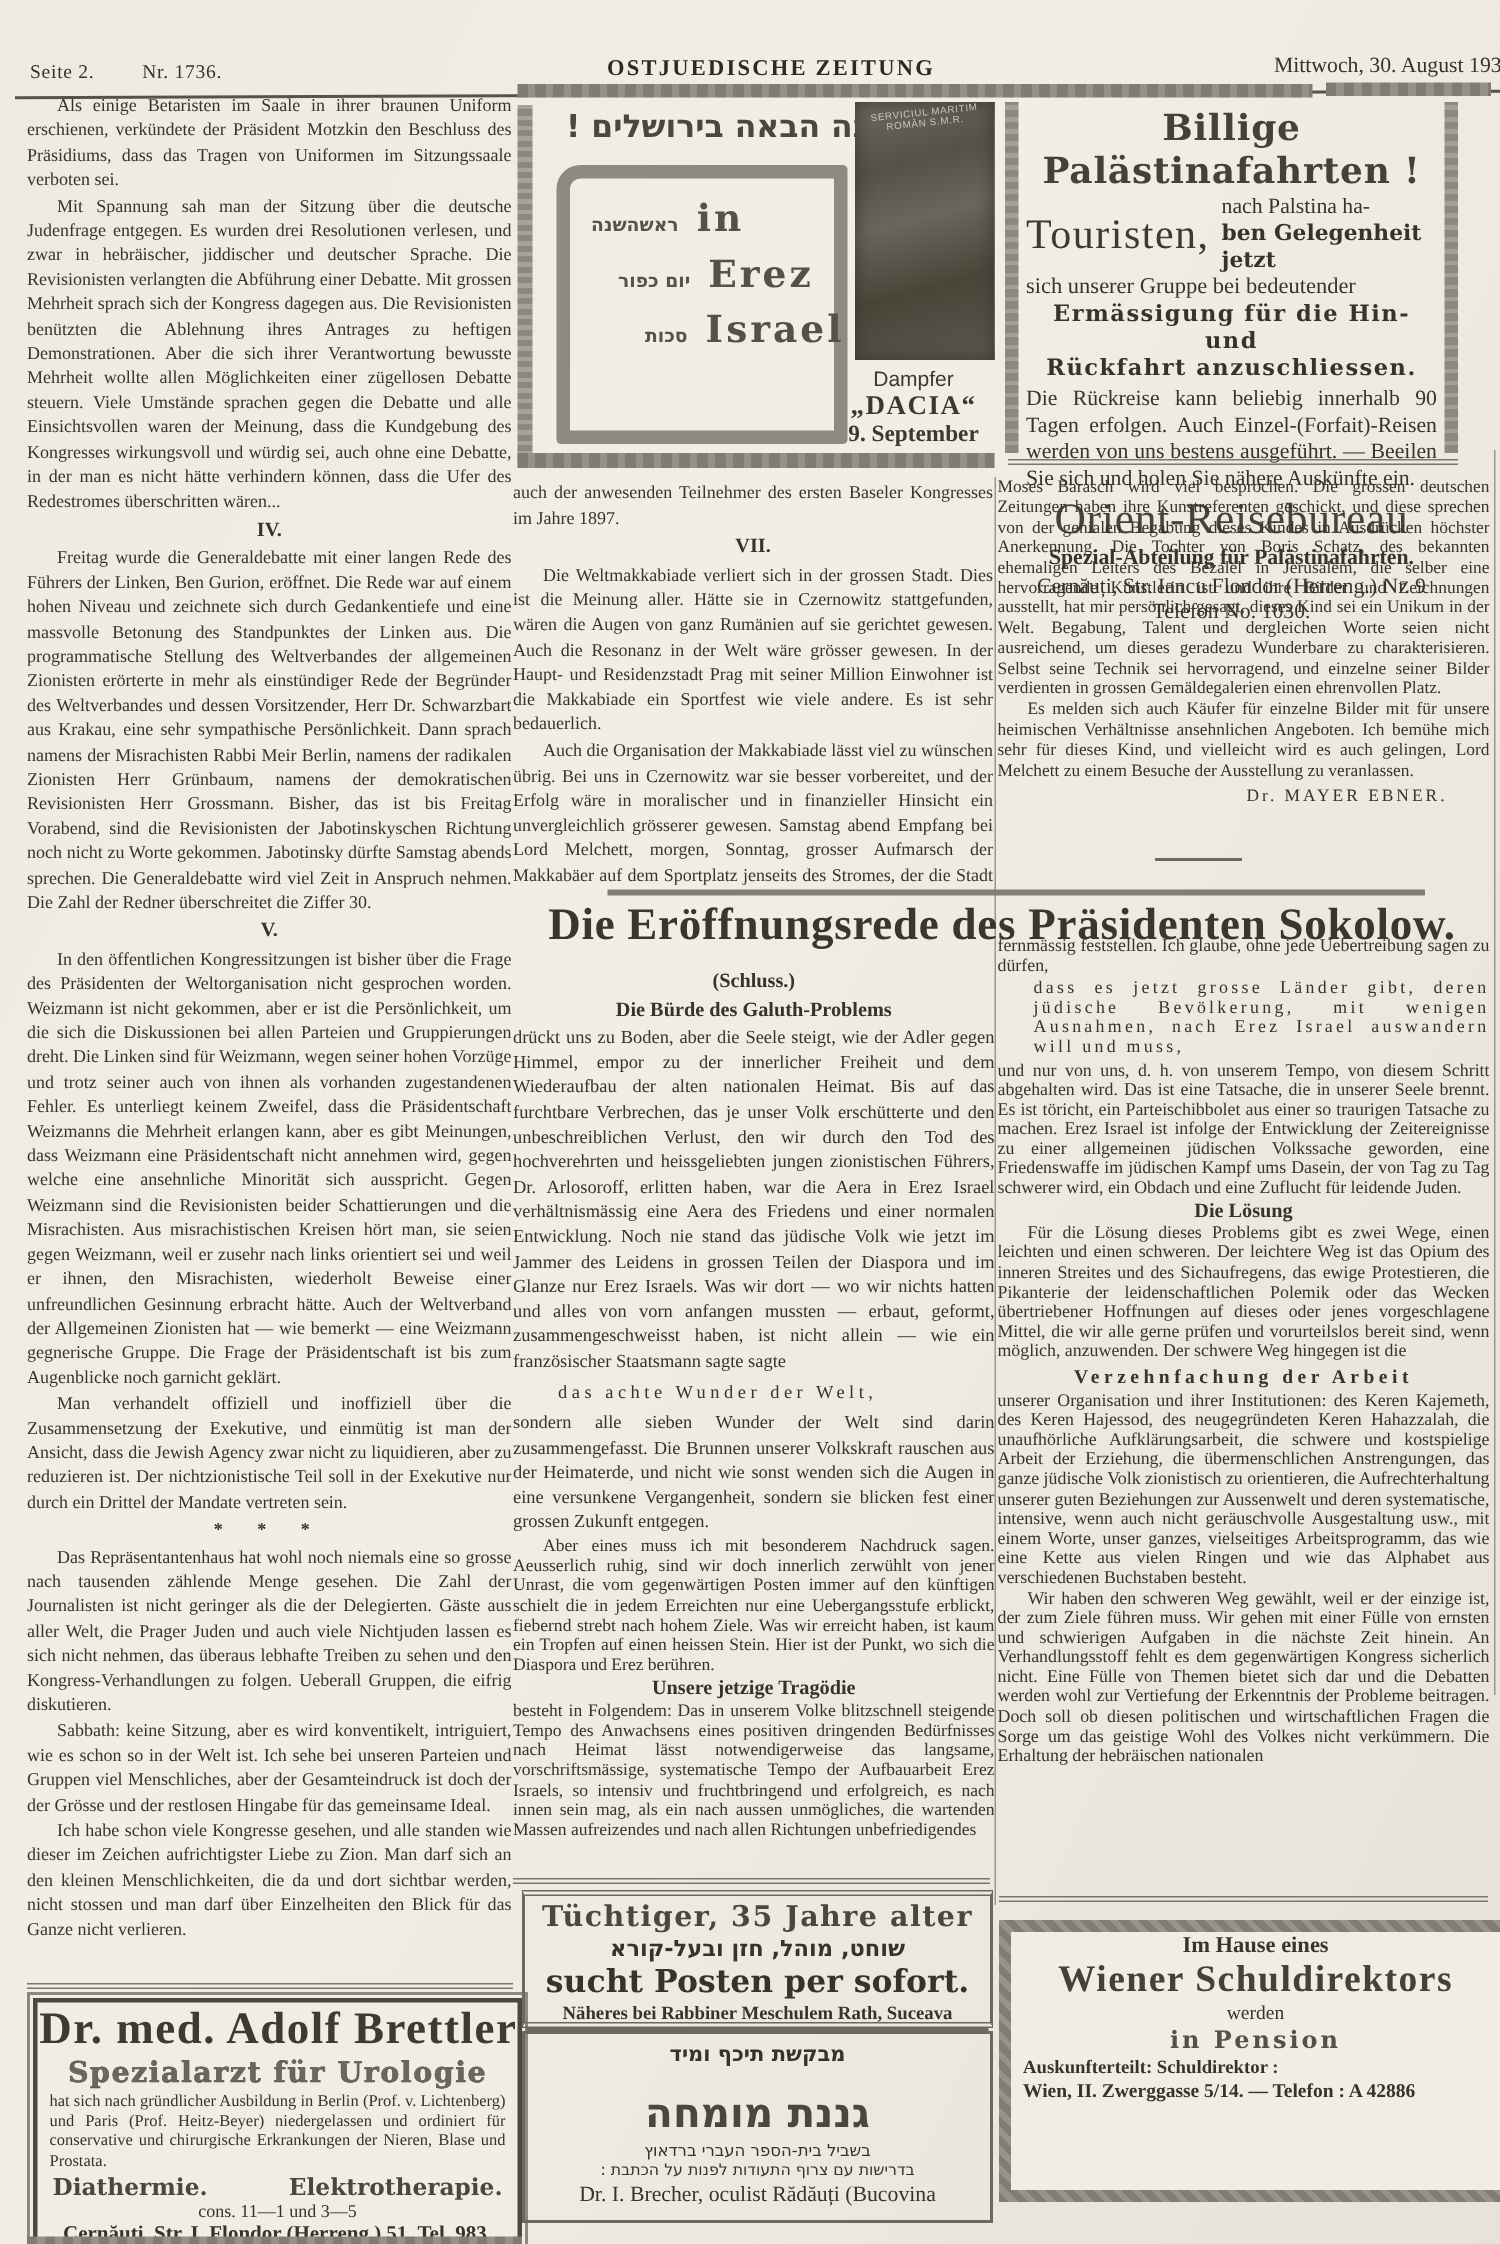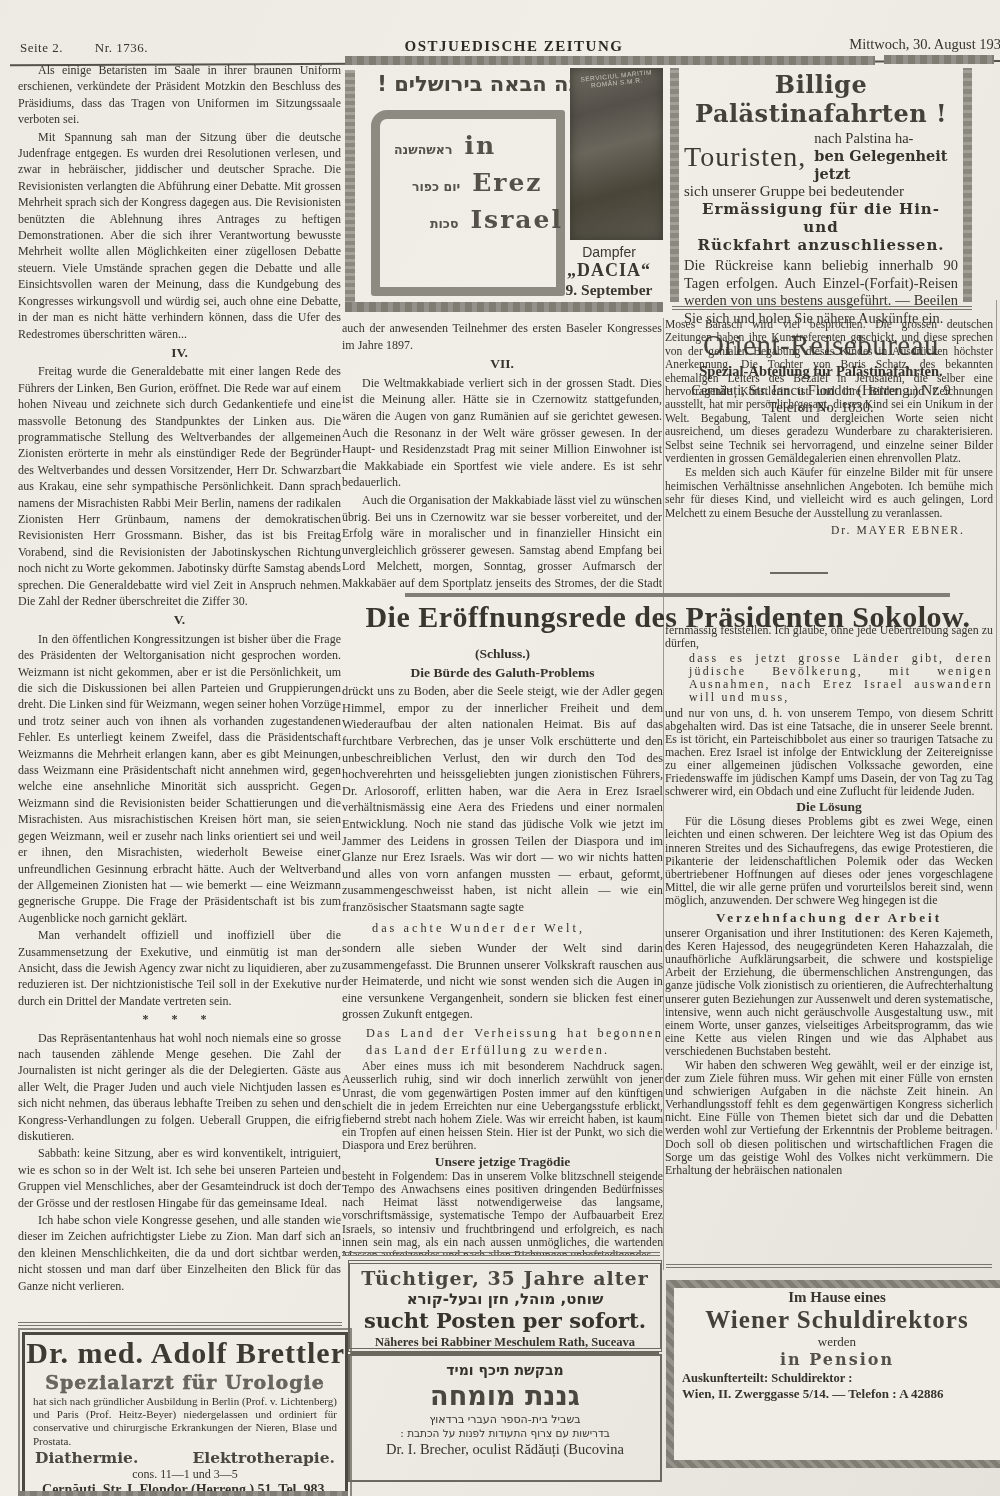--- a/index.html
+++ b/index.html
@@ -94,21 +94,21 @@
   #ad-schochet{position:absolute;left:348px;top:1260px;width:310px;height:84px;text-align:center;
       border-top:4px double #6b6860;border-bottom:4px double #6b6860;border-left:2px solid #6b6860;border-right:2px solid #6b6860;}
   .sch-t{font-family:"DejaVu Serif",serif;font-weight:bold;font-size:19px;letter-spacing:1px;color:#4b473f;margin-top:3px;}
   .sch-he{font-family:"DejaVu Sans",sans-serif;font-size:15px;font-weight:bold;direction:rtl;margin-top:1px;}
   .sch-l{font-size:21px;margin-top:0;}
   .sch-l b{font-family:"DejaVu Serif",serif;}
   .sch-c{font-size:12.5px;font-weight:bold;margin-top:1px;}
   #ad-gannenet{position:absolute;left:348px;top:1354px;width:310px;height:124px;text-align:center;
       border:2px solid #6b6860;box-shadow:0 -5px 0 -3px #6b6860;}
   .gan-1{font-family:"DejaVu Sans",sans-serif;font-size:14px;font-weight:bold;direction:rtl;margin-top:6px;}
-  .gan-2{font-family:"DejaVu Sans",sans-serif;font-size:27px;font-weight:bold;direction:rtl;color:#4b473f;margin-top:2px;}
+  .gan-2{font-family:"DejaVu Sans",sans-serif;font-size:27px;font-weight:bold;direction:rtl;color:#4b473f;margin-top:16px;}
   .gan-3{font-family:"DejaVu Sans",sans-serif;font-size:11px;direction:rtl;margin-top:2px;}
   .gan-4{font-family:"DejaVu Sans",sans-serif;font-size:10.5px;direction:rtl;margin-top:1px;}
   .gan-5{font-size:14.5px;margin-top:2px;}
   #ad-pension{position:absolute;left:666px;top:1280px;width:326px;height:172px;text-align:center;
       border:8px solid transparent;background:#efede6;
       border-image:repeating-linear-gradient(45deg,#807d75 0 5px,#96938b 5px 9px) 8;}
   .pen-1{font-weight:bold;font-size:15px;color:#3a362e;margin-top:1px;}
   .pen-2{font-weight:bold;font-size:25px;letter-spacing:1px;color:#45413a;}
   .pen-3{font-size:13px;}
   .pen-4{font-weight:bold;font-size:23px;color:#45413a;}
@@ -221,21 +221,20 @@
 
   <div class="hline" style="left:405px;top:593px;width:545px;height:4px;background:#817e76;"></div>
   <div id="sok-headline">Die Eröffnungsrede des Präsidenten Sokolow.</div>
 
   <div id="sok-left" class="col">
     <p class="sub-h">(Schluss.)</p>
     <p class="sub-h">Die Bürde des Galuth-Problems</p>
     <p class="p" style="text-indent:0;">drückt uns zu Boden, aber die Seele steigt, wie der Adler gegen Himmel, empor zu der innerlicher Freiheit und dem Wiederaufbau der alten nationalen Heimat. Bis auf das furchtbare Verbrechen, das je unser Volk erschütterte und den unbeschreiblichen Verlust, den wir durch den Tod des hochverehrten und heissgeliebten jungen zionistischen Führers, Dr. Arlosoroff, erlitten haben, war die Aera in Erez Israel verhältnismässig eine Aera des Friedens und einer normalen Entwicklung. Noch nie stand das jüdische Volk wie jetzt im Jammer des Leidens in grossen Teilen der Diaspora und im Glanze nur Erez Israels. Was wir dort — wo wir nichts hatten und alles von vorn anfangen mussten — erbaut, geformt, zusammengeschweisst haben, ist nicht allein — wie ein französischer Staatsmann sagte sagte</p>
     <p class="em-line">das achte Wunder der Welt,</p>
     <p class="p" style="text-indent:0;">sondern alle sieben Wunder der Welt sind darin zusammengefasst. Die Brunnen unserer Volkskraft rauschen aus der Heimaterde, und nicht wie sonst wenden sich die Augen in eine versunkene Vergangenheit, sondern sie blicken fest einer grossen Zukunft entgegen.</p>
-    <p class="em-block">Das Land der Verheissung hat begonnen das Land der Erfüllung zu werden.</p>
     <div class="dense">
       <p class="p">Aber eines muss ich mit besonderem Nachdruck sagen. Aeusserlich ruhig, sind wir doch innerlich zerwühlt von jener Unrast, die vom gegenwärtigen Posten immer auf den künftigen schielt die in jedem Erreichten nur eine Uebergangsstufe erblickt, fiebernd strebt nach hohem Ziele. Was wir erreicht haben, ist kaum ein Tropfen auf einen heissen Stein. Hier ist der Punkt, wo sich die Diaspora und Erez berühren.</p>
       <p class="sub-h">Unsere jetzige Tragödie</p>
       <p class="p" style="text-indent:0;">besteht in Folgendem: Das in unserem Volke blitzschnell steigende Tempo des Anwachsens eines positiven dringenden Bedürfnisses nach Heimat lässt notwendigerweise das langsame, vorschriftsmässige, systematische Tempo der Aufbauarbeit Erez Israels, so intensiv und fruchtbringend und erfolgreich, es nach innen sein mag, als ein nach aussen unmögliches, die wartenden Massen aufreizendes und nach allen Richtungen unbefriedigendes</p>
 
     </div>
   </div>
 
   <div id="sok-right" class="col">
     <p class="p" style="text-indent:0;">fernmässig feststellen. Ich glaube, ohne jede Uebertreibung sagen zu dürfen,</p>

